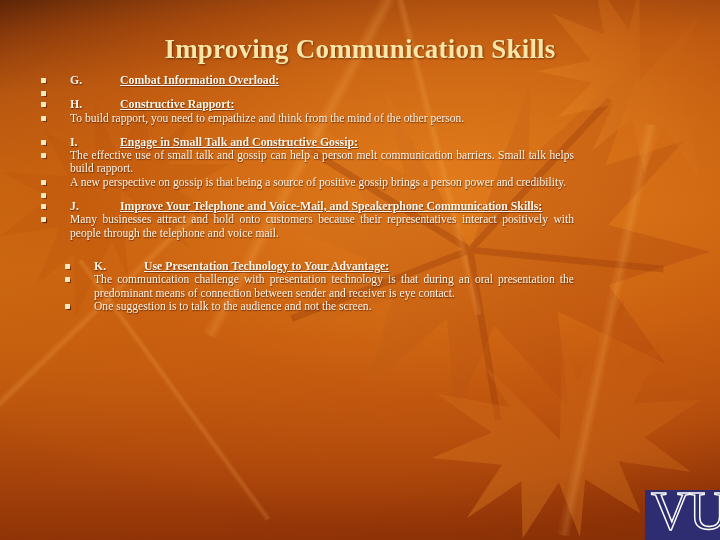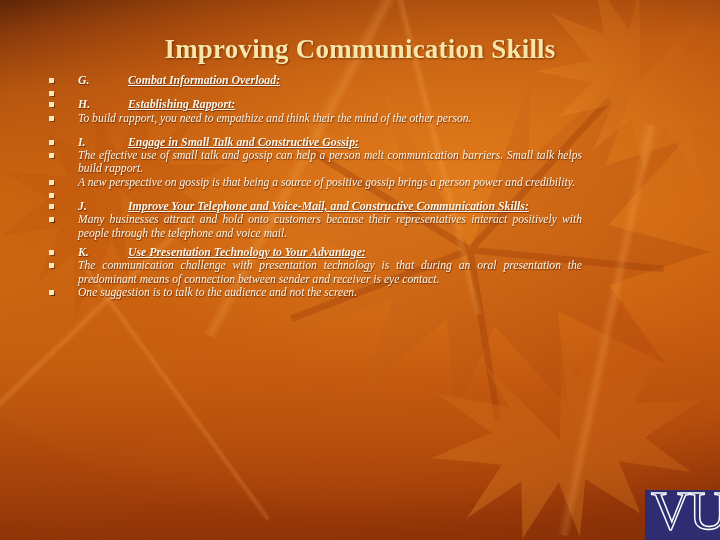--- a/index.html
+++ b/index.html
@@ -48,24 +48,23 @@
     font-size: 27px;
     font-weight: bold;
     letter-spacing: 0.2px;
     text-shadow: 1px 1px 2px rgba(70,20,0,0.55);
     white-space: nowrap;
   }
 
   
   .body-area {
     position: absolute;
-    left: 8px;
+    left: 0;
     top: 74px;
     width: 604px;
-    font-style: italic;
   }
   .group { margin: 0; }
   .group + .group { margin-top: 11px; }
 
   .line-row {
     position: relative;
     padding-left: 70px;
     padding-right: 30px;
     color: #fdf6e6;
     font-size: 11.6px;
@@ -197,25 +196,25 @@
         <span class="letter">G.</span><span class="htitle">Combat Information Overload:</span>
       </div>
       <div class="line-row justify">
         <span class="bullet"></span>
       </div>
     </div>
 
     <div class="group">
       <div class="line-row head-row">
         <span class="bullet"></span>
-        <span class="letter">H.</span><span class="htitle">Establishing Rapport:</span>
-      </div>
-      <div class="line-row">
-        <span class="bullet"></span>
-        <span class="txt">To build rapport, you need to empathize and think their the mind of the other person.</span>
+        <span class="letter">H.</span><span class="htitle">Constructive Rapport:</span>
+      </div>
+      <div class="line-row">
+        <span class="bullet"></span>
+        <span class="txt">To build rapport, you need to empathize and think from the mind of the other person.</span>
       </div>
     </div>
 
     <div class="group">
       <div class="line-row head-row">
         <span class="bullet"></span>
         <span class="letter">I.</span><span class="htitle">Engage in Small Talk and Constructive Gossip:</span>
       </div>
       <div class="line-row justify">
         <span class="bullet"></span>
@@ -226,32 +225,32 @@
         <span class="txt">A new perspective on gossip is that being a source of positive gossip brings a person power and credibility.</span>
       </div>
       <div class="line-row">
         <span class="bullet"></span>
       </div>
     </div>
 
     <div class="group">
       <div class="line-row head-row">
         <span class="bullet"></span>
-        <span class="letter">J.</span><span class="htitle">Improve Your Telephone and Voice-Mail, and Constructive Communication Skills:</span>
+        <span class="letter">J.</span><span class="htitle">Improve Your Telephone and Voice-Mail, and Speakerphone Communication Skills:</span>
       </div>
       <div class="line-row justify">
         <span class="bullet"></span>
       </div>
       <div class="line-row justify">
         <span class="bullet"></span>
         <span class="txt">Many businesses attract and hold onto customers because their representatives interact positively with people through the telephone and voice mail.</span>
       </div>
     </div>
 
-    <div class="group" style="margin-top:6px;">
+    <div class="group" style="margin-top:20px;padding-left:24px;">
       <div class="line-row head-row">
         <span class="bullet"></span>
         <span class="letter">K.</span><span class="htitle">Use Presentation Technology to Your Advantage:</span>
       </div>
       <div class="line-row justify">
         <span class="bullet"></span>
         <span class="txt">The communication challenge with presentation technology is that during an oral presentation the predominant means of connection between sender and receiver is eye contact.</span>
       </div>
       <div class="line-row justify">
         <span class="bullet"></span>

